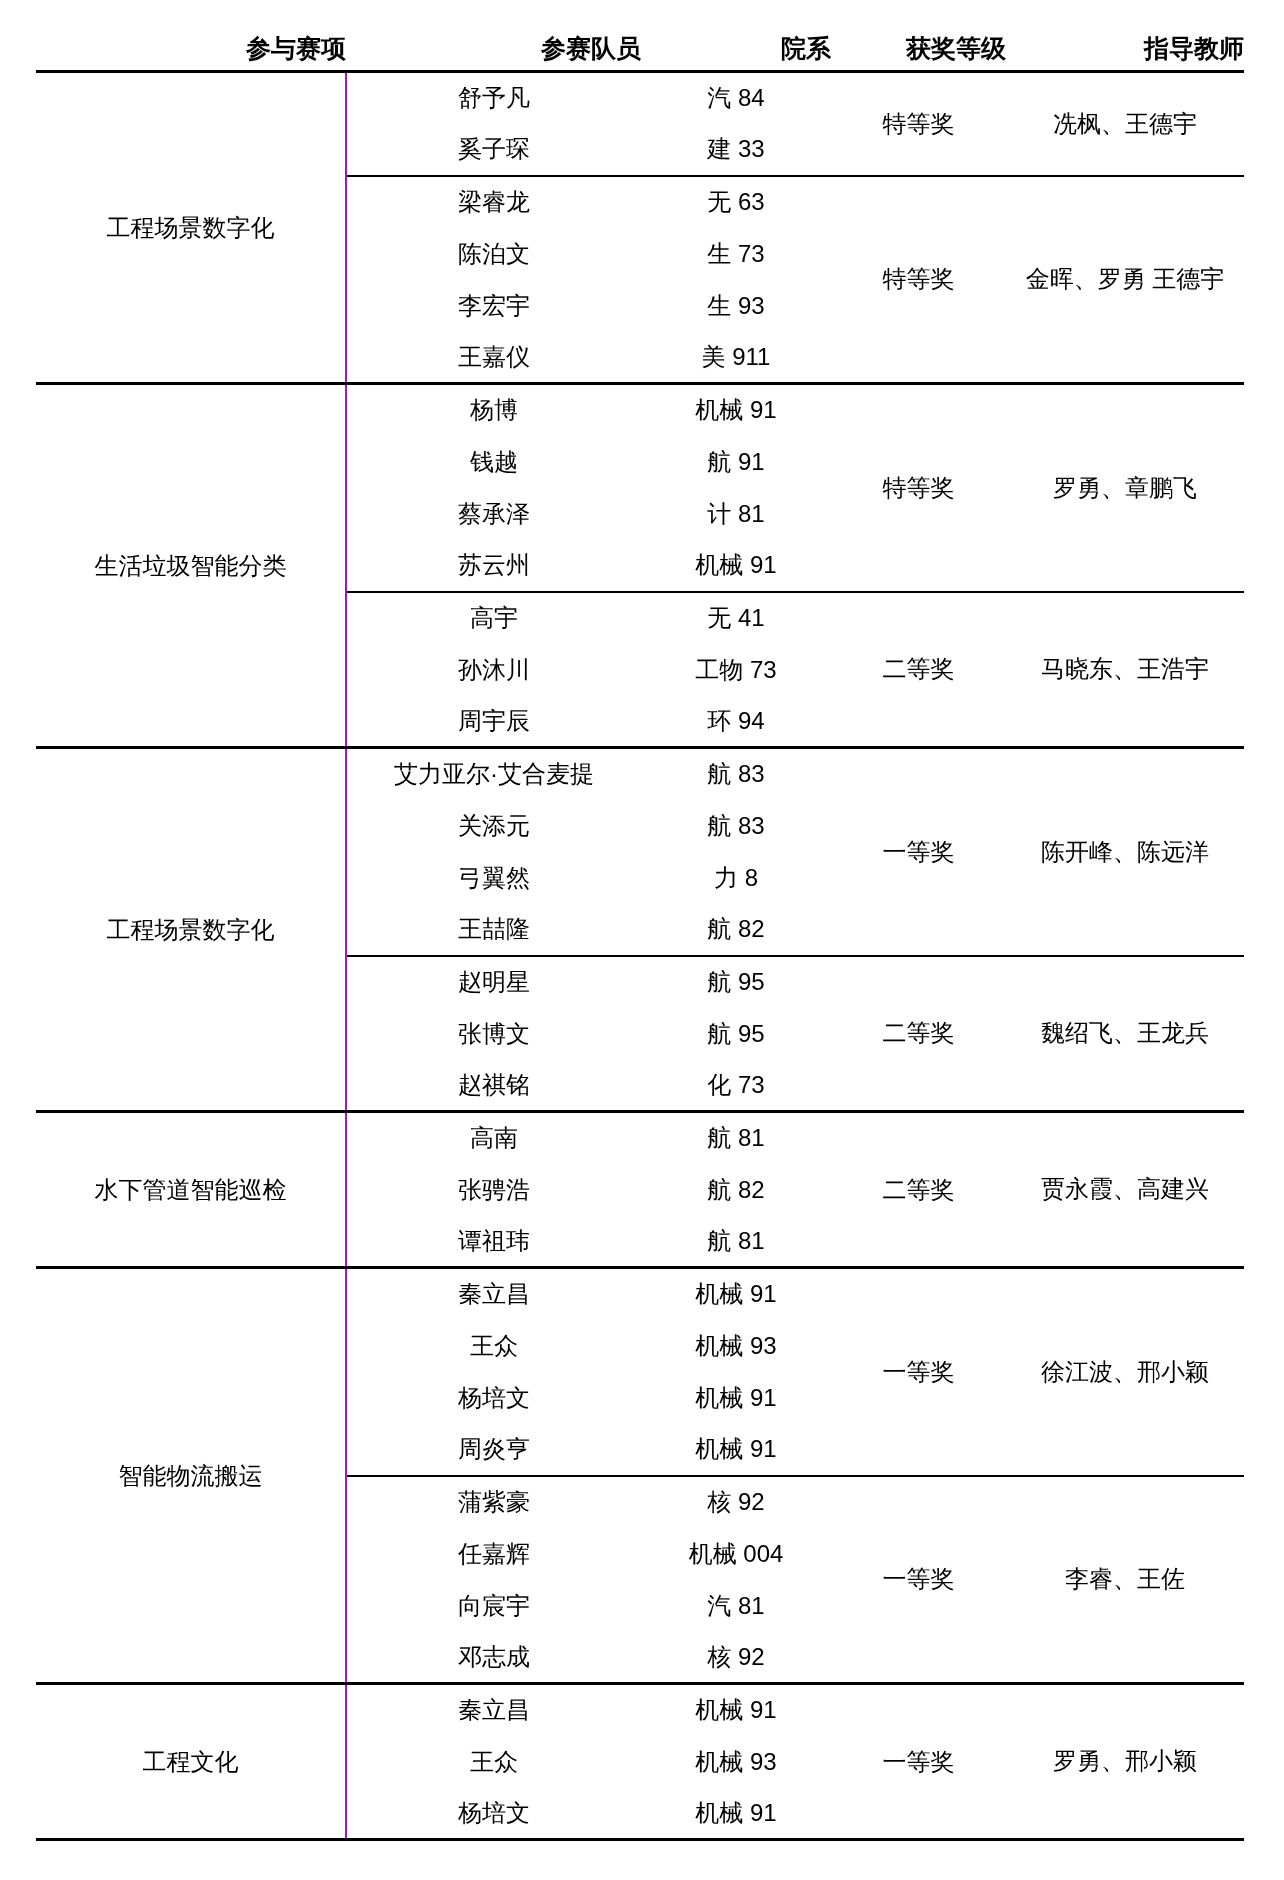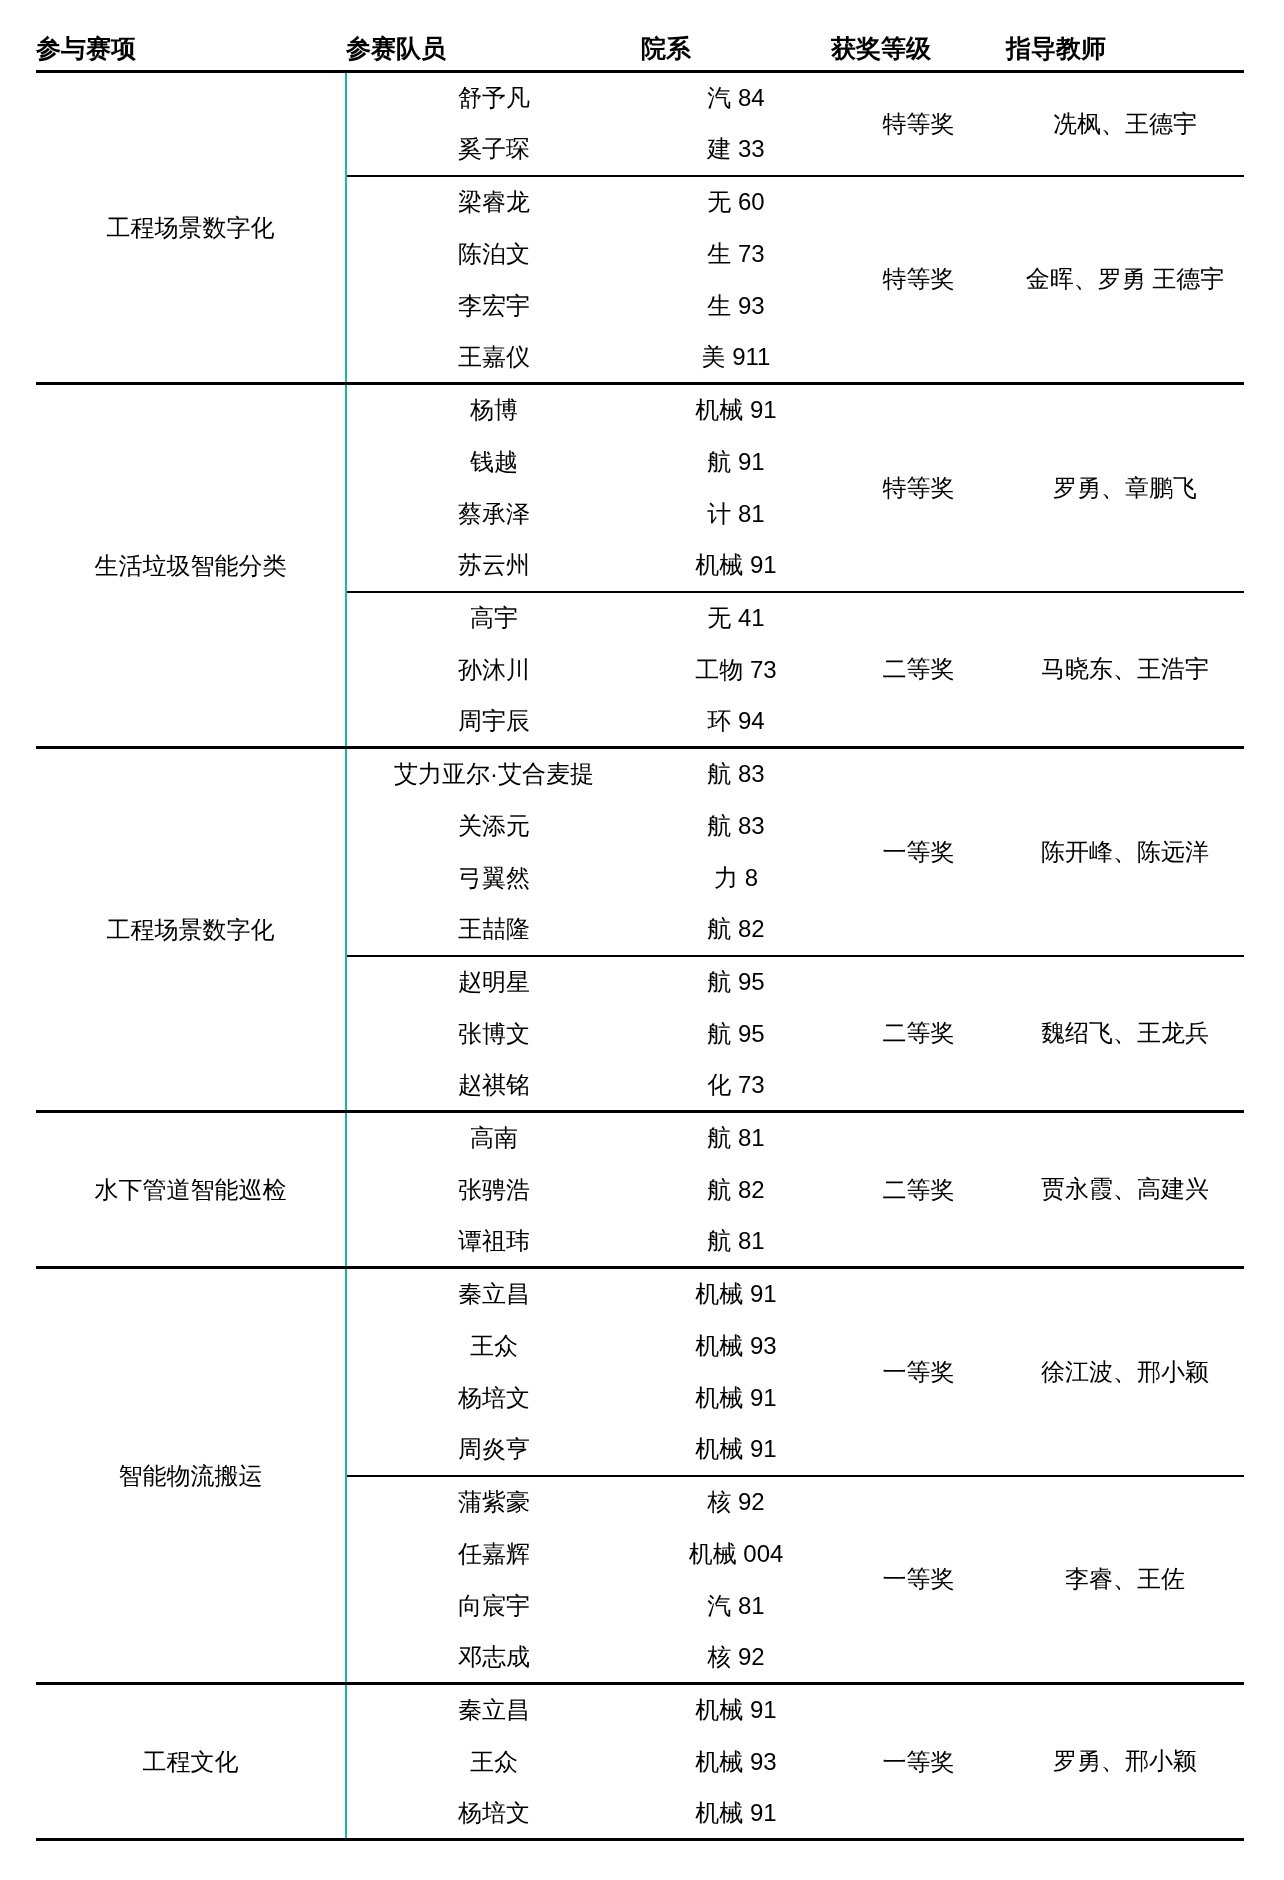--- a/index.html
+++ b/index.html
@@ -19,36 +19,36 @@
     border-collapse: collapse;
     table-layout: fixed;
     width: 1208px;
     margin: 26px 0 0 36px;
   }
   table.awards th {
     font-size: 25px;
     font-weight: bold;
     height: 44px;
     padding: 0;
-    text-align: left;
+    text-align: right;
     vertical-align: middle;
     border-bottom: 3px solid #000;
     white-space: nowrap;
   }
   table.awards td {
     font-size: 24px;
     font-weight: normal;
     padding: 0;
     text-align: center;
     vertical-align: middle;
     white-space: nowrap;
   }
   tr.member-row { height: 52px; }
   td.event-cell {
-    border-right: 2px solid #14b8a6;
+    border-right: 2px solid #a21caf;
     border-bottom: 3px solid #000;
   }
   td.border-team { border-bottom: 2px solid #000; }
   td.border-group { border-bottom: 3px solid #000; }
   td.advisors-cell { white-space: pre-line; line-height: 1.85; }
 </style>
 </head>
 <body>
 
 <div class="page">
@@ -76,21 +76,21 @@
           <td class="">汽 84</td>
           <td class="border-team" rowspan="2">特等奖</td>
           <td class="advisors-cell border-team" rowspan="2">冼枫、王德宇</td>
         </tr>
         <tr class="member-row">
           <td class="border-team">奚子琛</td>
           <td class="border-team">建 33</td>
         </tr>
         <tr class="member-row">
           <td class="">梁睿龙</td>
-          <td class="">无 60</td>
+          <td class="">无 63</td>
           <td class="border-group" rowspan="4">特等奖</td>
           <td class="advisors-cell border-group" rowspan="4">金晖、罗勇
 王德宇</td>
         </tr>
         <tr class="member-row">
           <td class="">陈泊文</td>
           <td class="">生 73</td>
         </tr>
         <tr class="member-row">
           <td class="">李宏宇</td>

